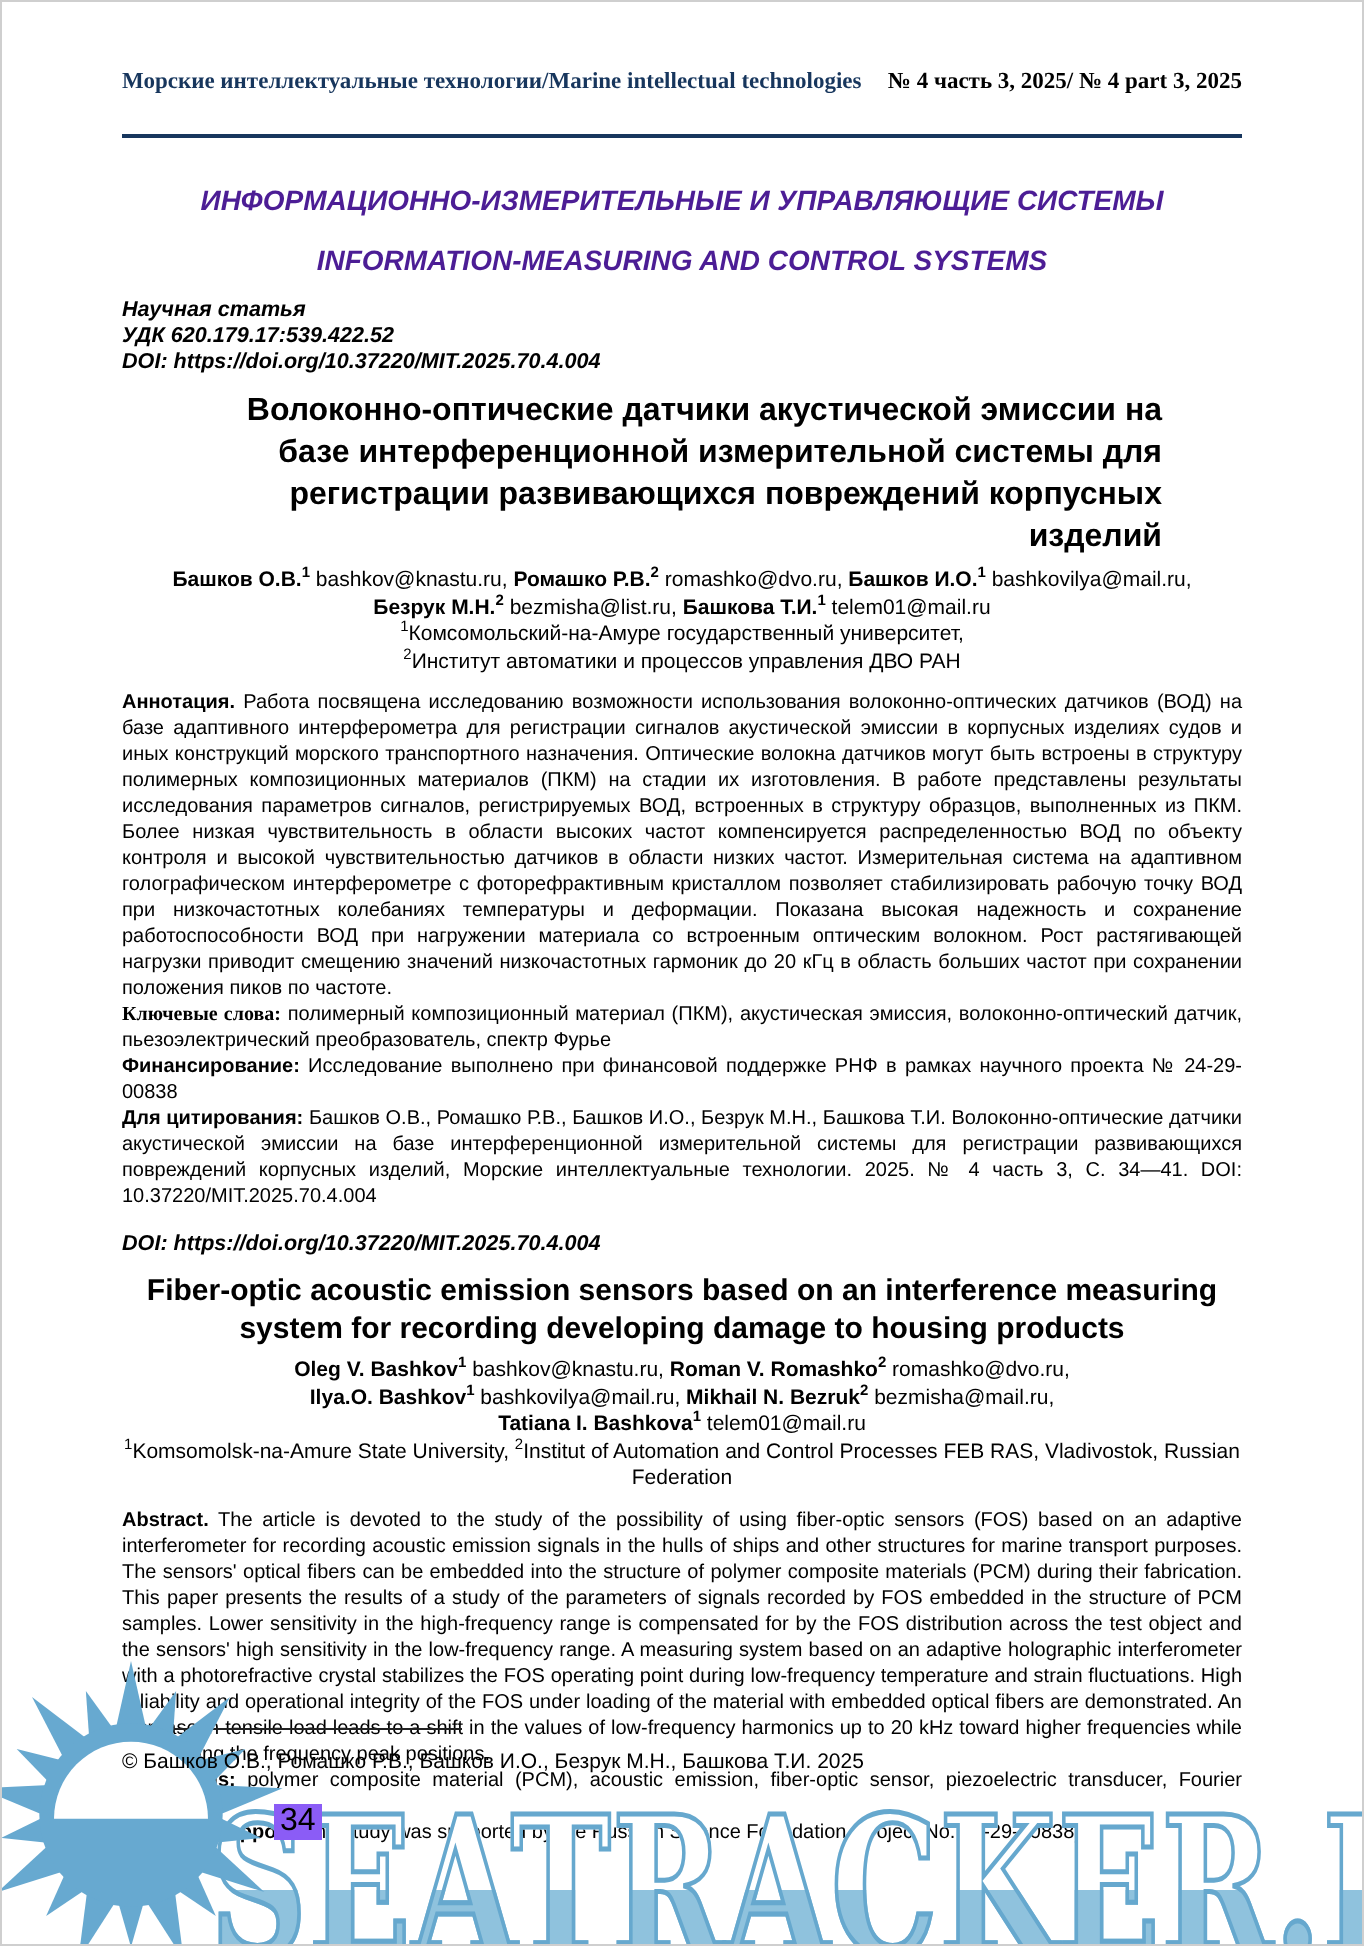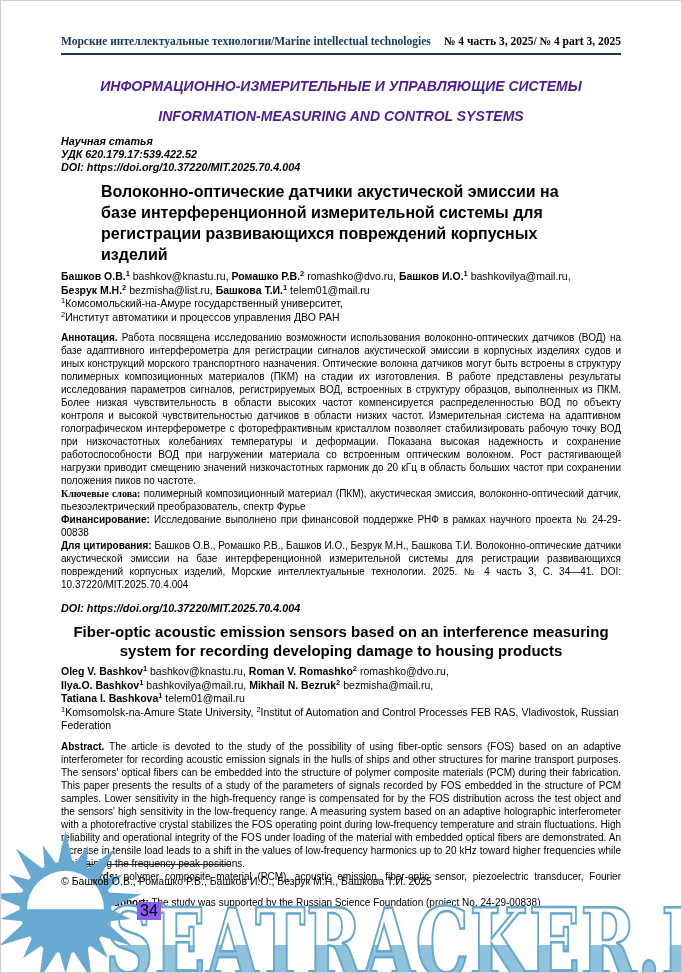--- a/index.html
+++ b/index.html
@@ -12,42 +12,42 @@
     box-sizing: border-box;
     padding: 34px 60px 0 60px;
     font-family: "Liberation Sans", sans-serif;
     color: #111111;
     overflow: hidden;
   }
   
   .journal-header {
     display: flex; justify-content: space-between; align-items: baseline;
     border-bottom: 2px solid #17365d;
-    padding-bottom: 6px;
+    padding-bottom: 20px;
     font-family: "Liberation Serif", serif;
     font-weight: bold; font-size: 11.5px;
   }
   .journal-header .jt { color:#17365d; }
   .journal-header .ji { color:#000; white-space:nowrap; margin-left:12px; }
   
   .section-headings { margin-top: 23px; text-align:center; font-weight:bold; font-style:italic; font-size:14px; color:#4c1d95; }
   .section-headings .en { margin-top: 14px; }
   
   .meta { margin-top: 11px; font-weight:bold; font-style:italic; font-size:10.8px; line-height:13px; color:#000; }
   
   .title-ru {
     margin: 7px auto 5px; max-width: 480px;
-    text-align: left; font-size: 16px; line-height: 21px; font-weight: bold; color:#000;
+    text-align: right; font-size: 16px; line-height: 21px; font-weight: bold; color:#000;
   }
   .title-en {
     margin: 7px auto 5px; max-width: 560px;
     text-align: center; font-size: 15px; line-height: 19px; font-weight: bold; color:#000;
   }
   
-  .authors { text-align: left; font-size: 10.5px; line-height: 13.5px; color:#000; }
+  .authors { text-align: center; font-size: 10.5px; line-height: 13.5px; color:#000; }
   .authors sup { font-size: 7.5px; line-height: 0; }
   
   .body-block { margin-top: 7px; font-size: 10px; line-height: 13px; text-align: justify; color:#000; }
   .body-block p { margin: 0; }
   
   .footer-rule {
     position: absolute; left: 60px; bottom: 107px;
     width: 170px; border-top: 1.3px solid #222;
   }
   .copyright {

